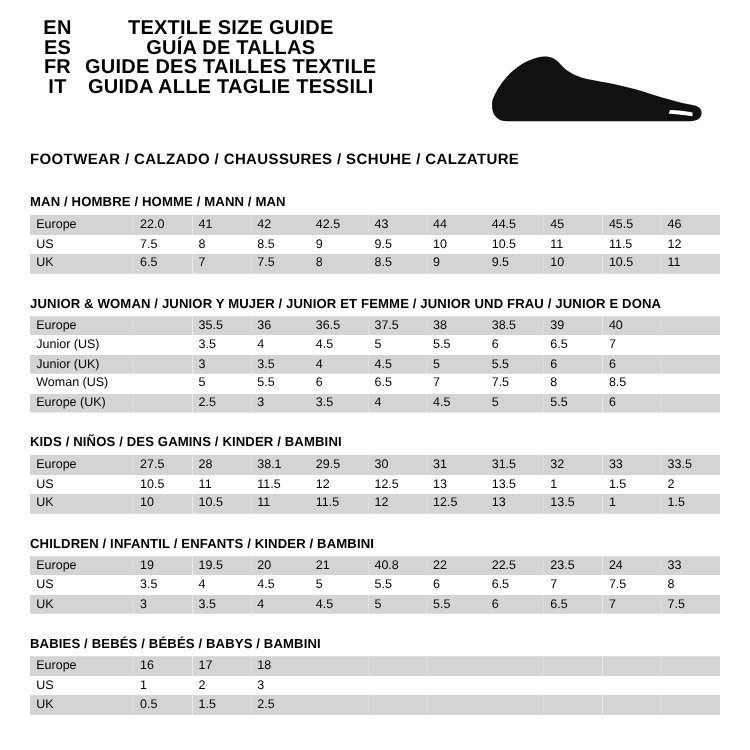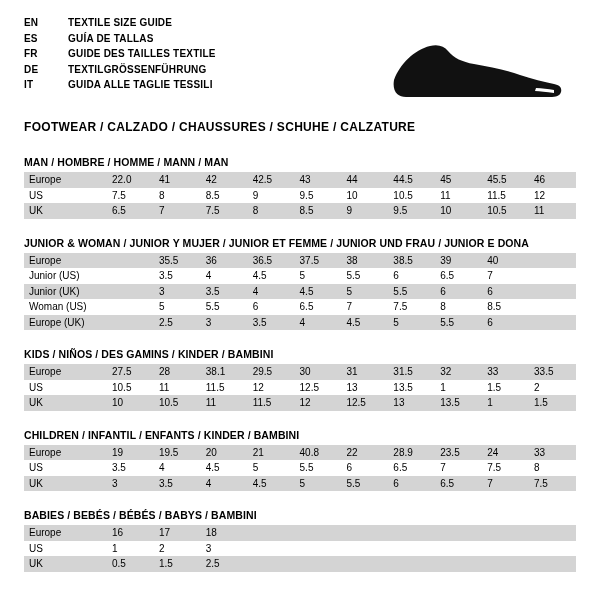--- a/index.html
+++ b/index.html
@@ -22,23 +22,24 @@
     padding: 16px 24px 0 24px;
   }
 
   
   .header {
     position: relative;
     height: 92px;
   }
   .lang-table {
     border-collapse: collapse;
-    font-size: 10px;
+    font-size: 16px;
     font-weight: bold;
     letter-spacing: 0.2px;
+    text-align: center;
   }
   .lang-table td {
     padding: 0 0 2.5px 0;
     vertical-align: top;
     line-height: 13px;
   }
   .lang-code {
     width: 44px;
   }
   .shoe-icon {
@@ -111,24 +112,20 @@
           </tr>
           <tr>
             <td class="lang-code">ES</td>
             <td>GUÍA DE TALLAS</td>
           </tr>
           <tr>
             <td class="lang-code">FR</td>
             <td>GUIDE DES TAILLES TEXTILE</td>
           </tr>
           <tr>
-            <td class="lang-code">DE</td>
-            <td>TEXTILGRÖSSENFÜHRUNG</td>
-          </tr>
-          <tr>
             <td class="lang-code">IT</td>
             <td>GUIDA ALLE TAGLIE TESSILI</td>
           </tr>
         </tbody>
     </table>
     <svg class="shoe-icon" viewBox="0 0 180 70" aria-hidden="true">
       <path fill="#111111" d="M8 46 C14 30, 28 16, 44 12 C52 10, 58 12, 62 17 C68 24, 76 28, 88 30 C104 33, 120 36, 134 41 C146 45, 158 48, 168 50 C174 51, 176 54, 175 58 C174 62, 170 63, 164 63 L20 63 C12 63, 6 58, 8 46 Z"></path>
       <path fill="#ffffff" d="M150 54 C156 54, 162 55, 168 56 L168 59 C160 58, 154 57, 149 57 Z"></path>
     </svg>
   </div>
@@ -305,21 +302,21 @@
         <table class="size-table">
           <tbody>
             <tr class="row-shaded">
               <td class="label-cell">Europe</td>
               <td>19</td>
               <td>19.5</td>
               <td>20</td>
               <td>21</td>
               <td>40.8</td>
               <td>22</td>
-              <td>28.9</td>
+              <td>22.5</td>
               <td>23.5</td>
               <td>24</td>
               <td>33</td>
             </tr>
             <tr class="row-plain">
               <td class="label-cell">US</td>
               <td>3.5</td>
               <td>4</td>
               <td>4.5</td>
               <td>5</td>

